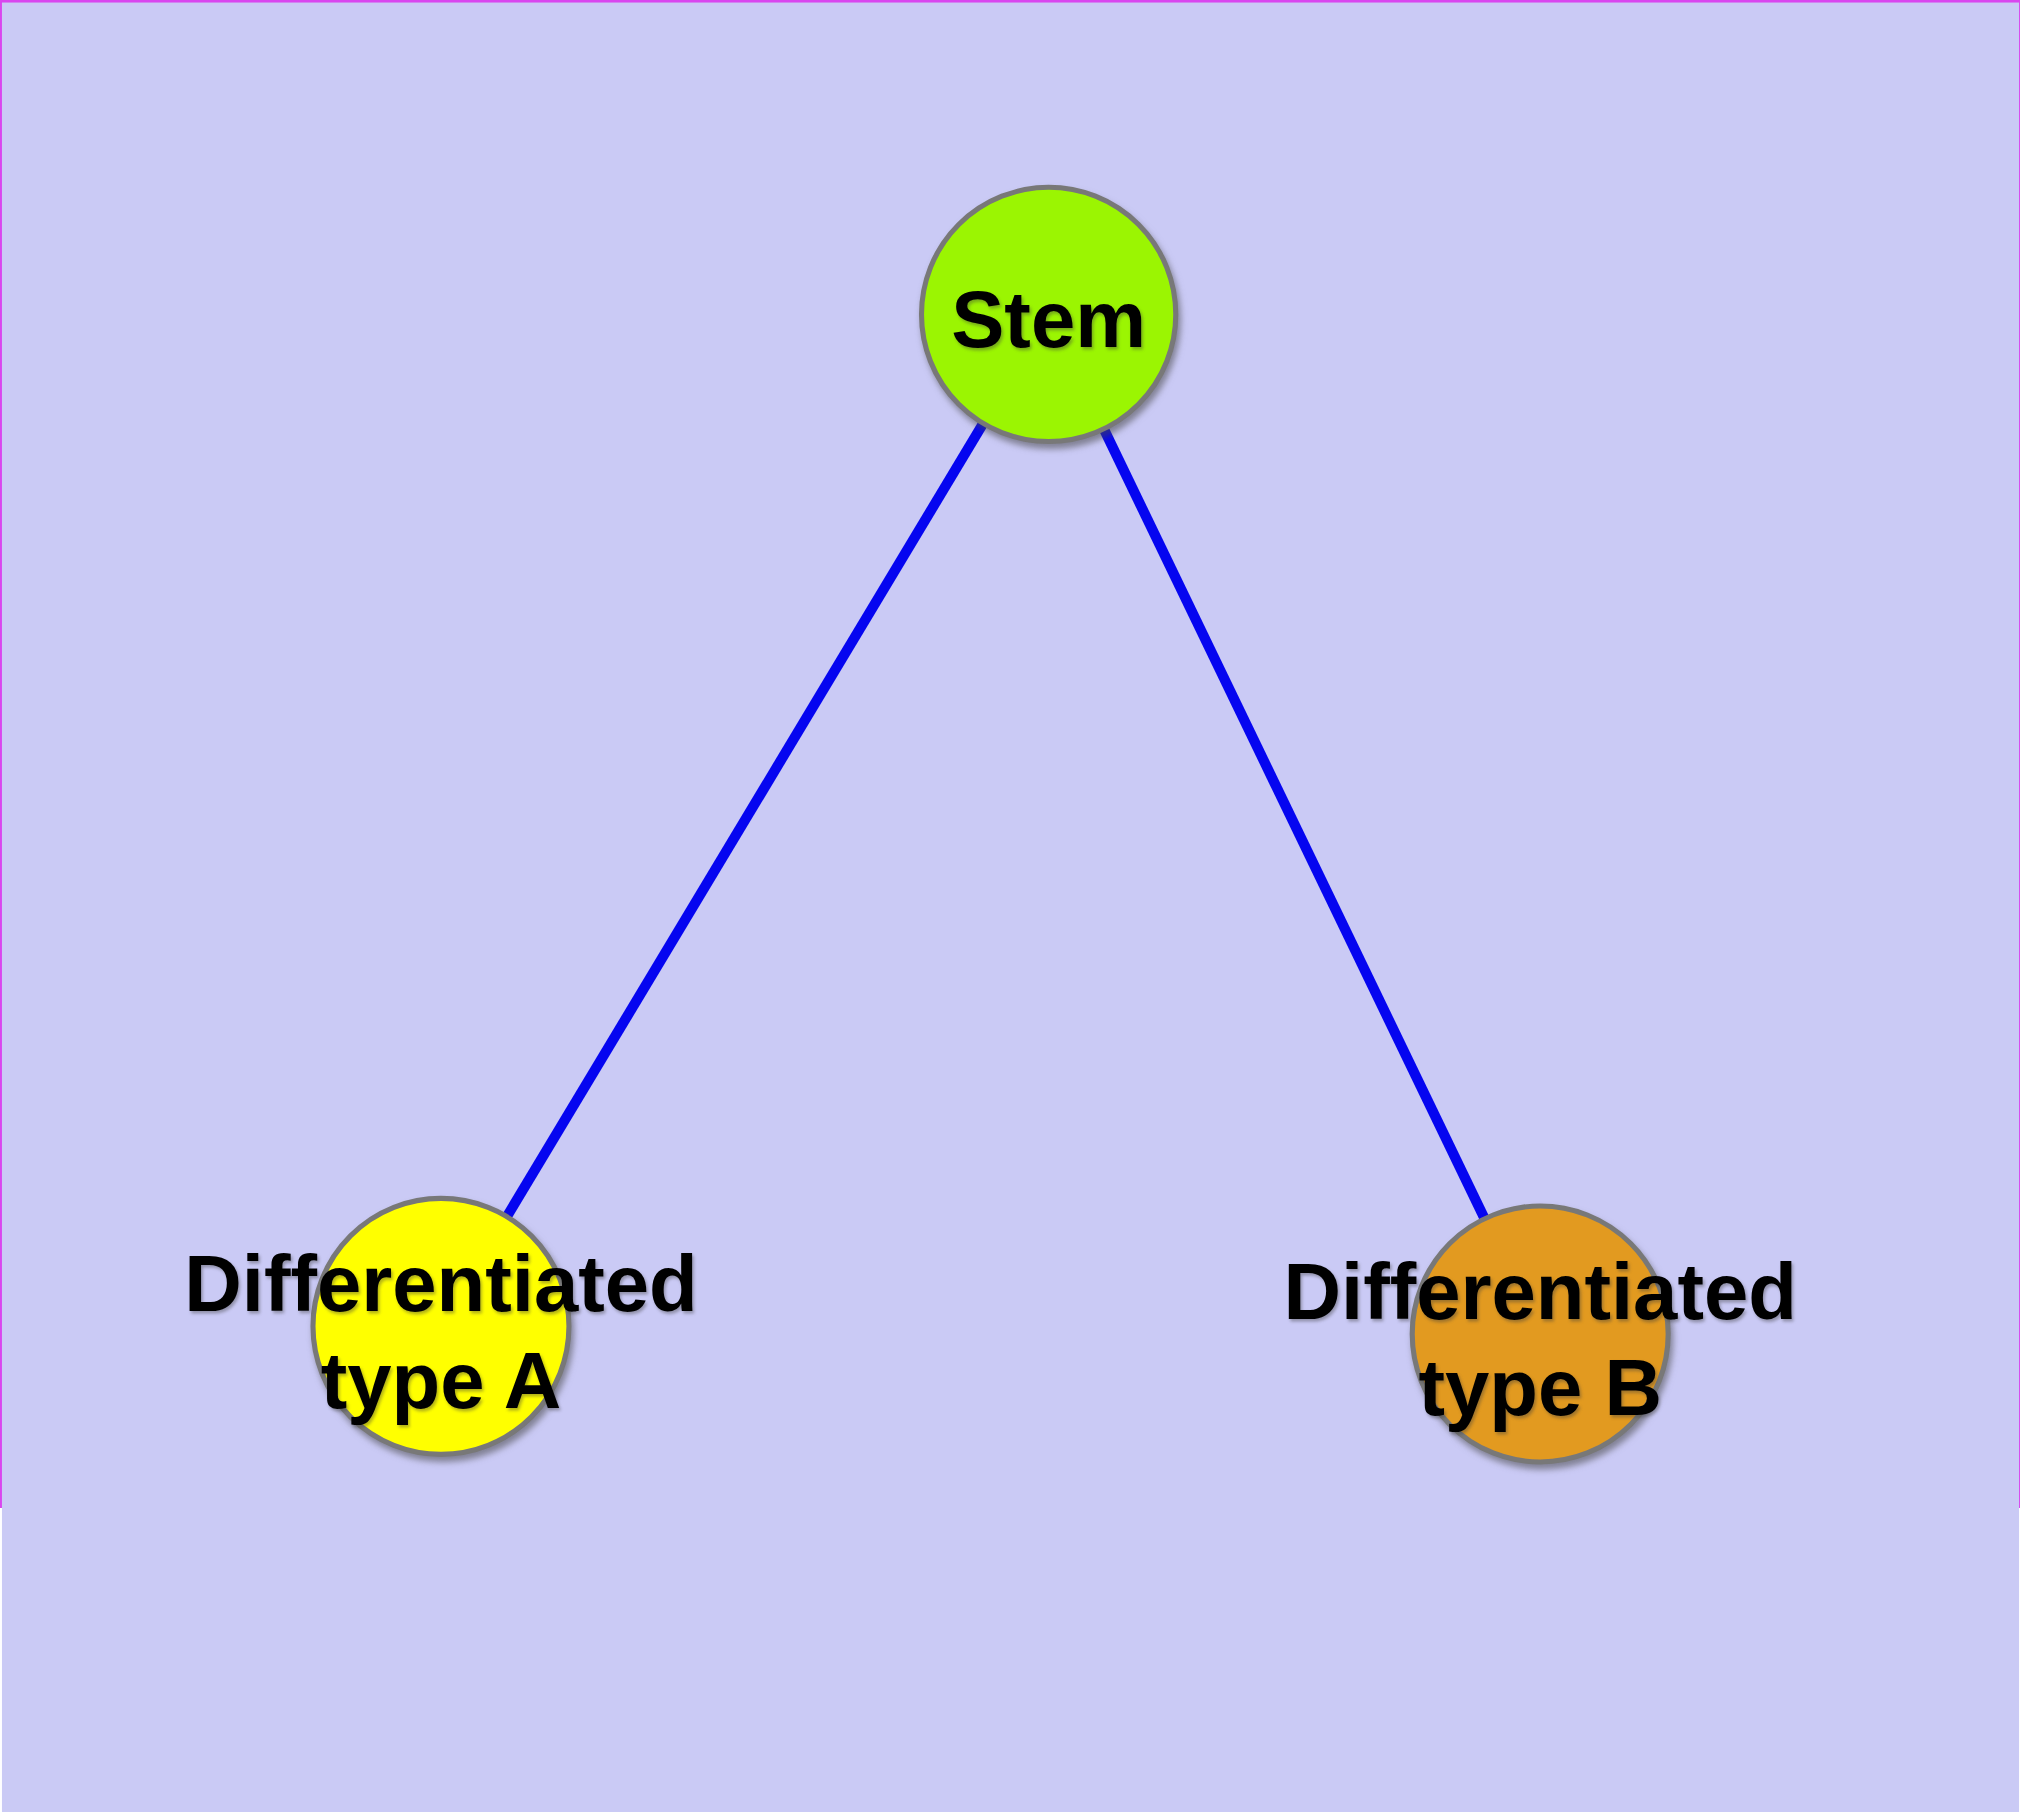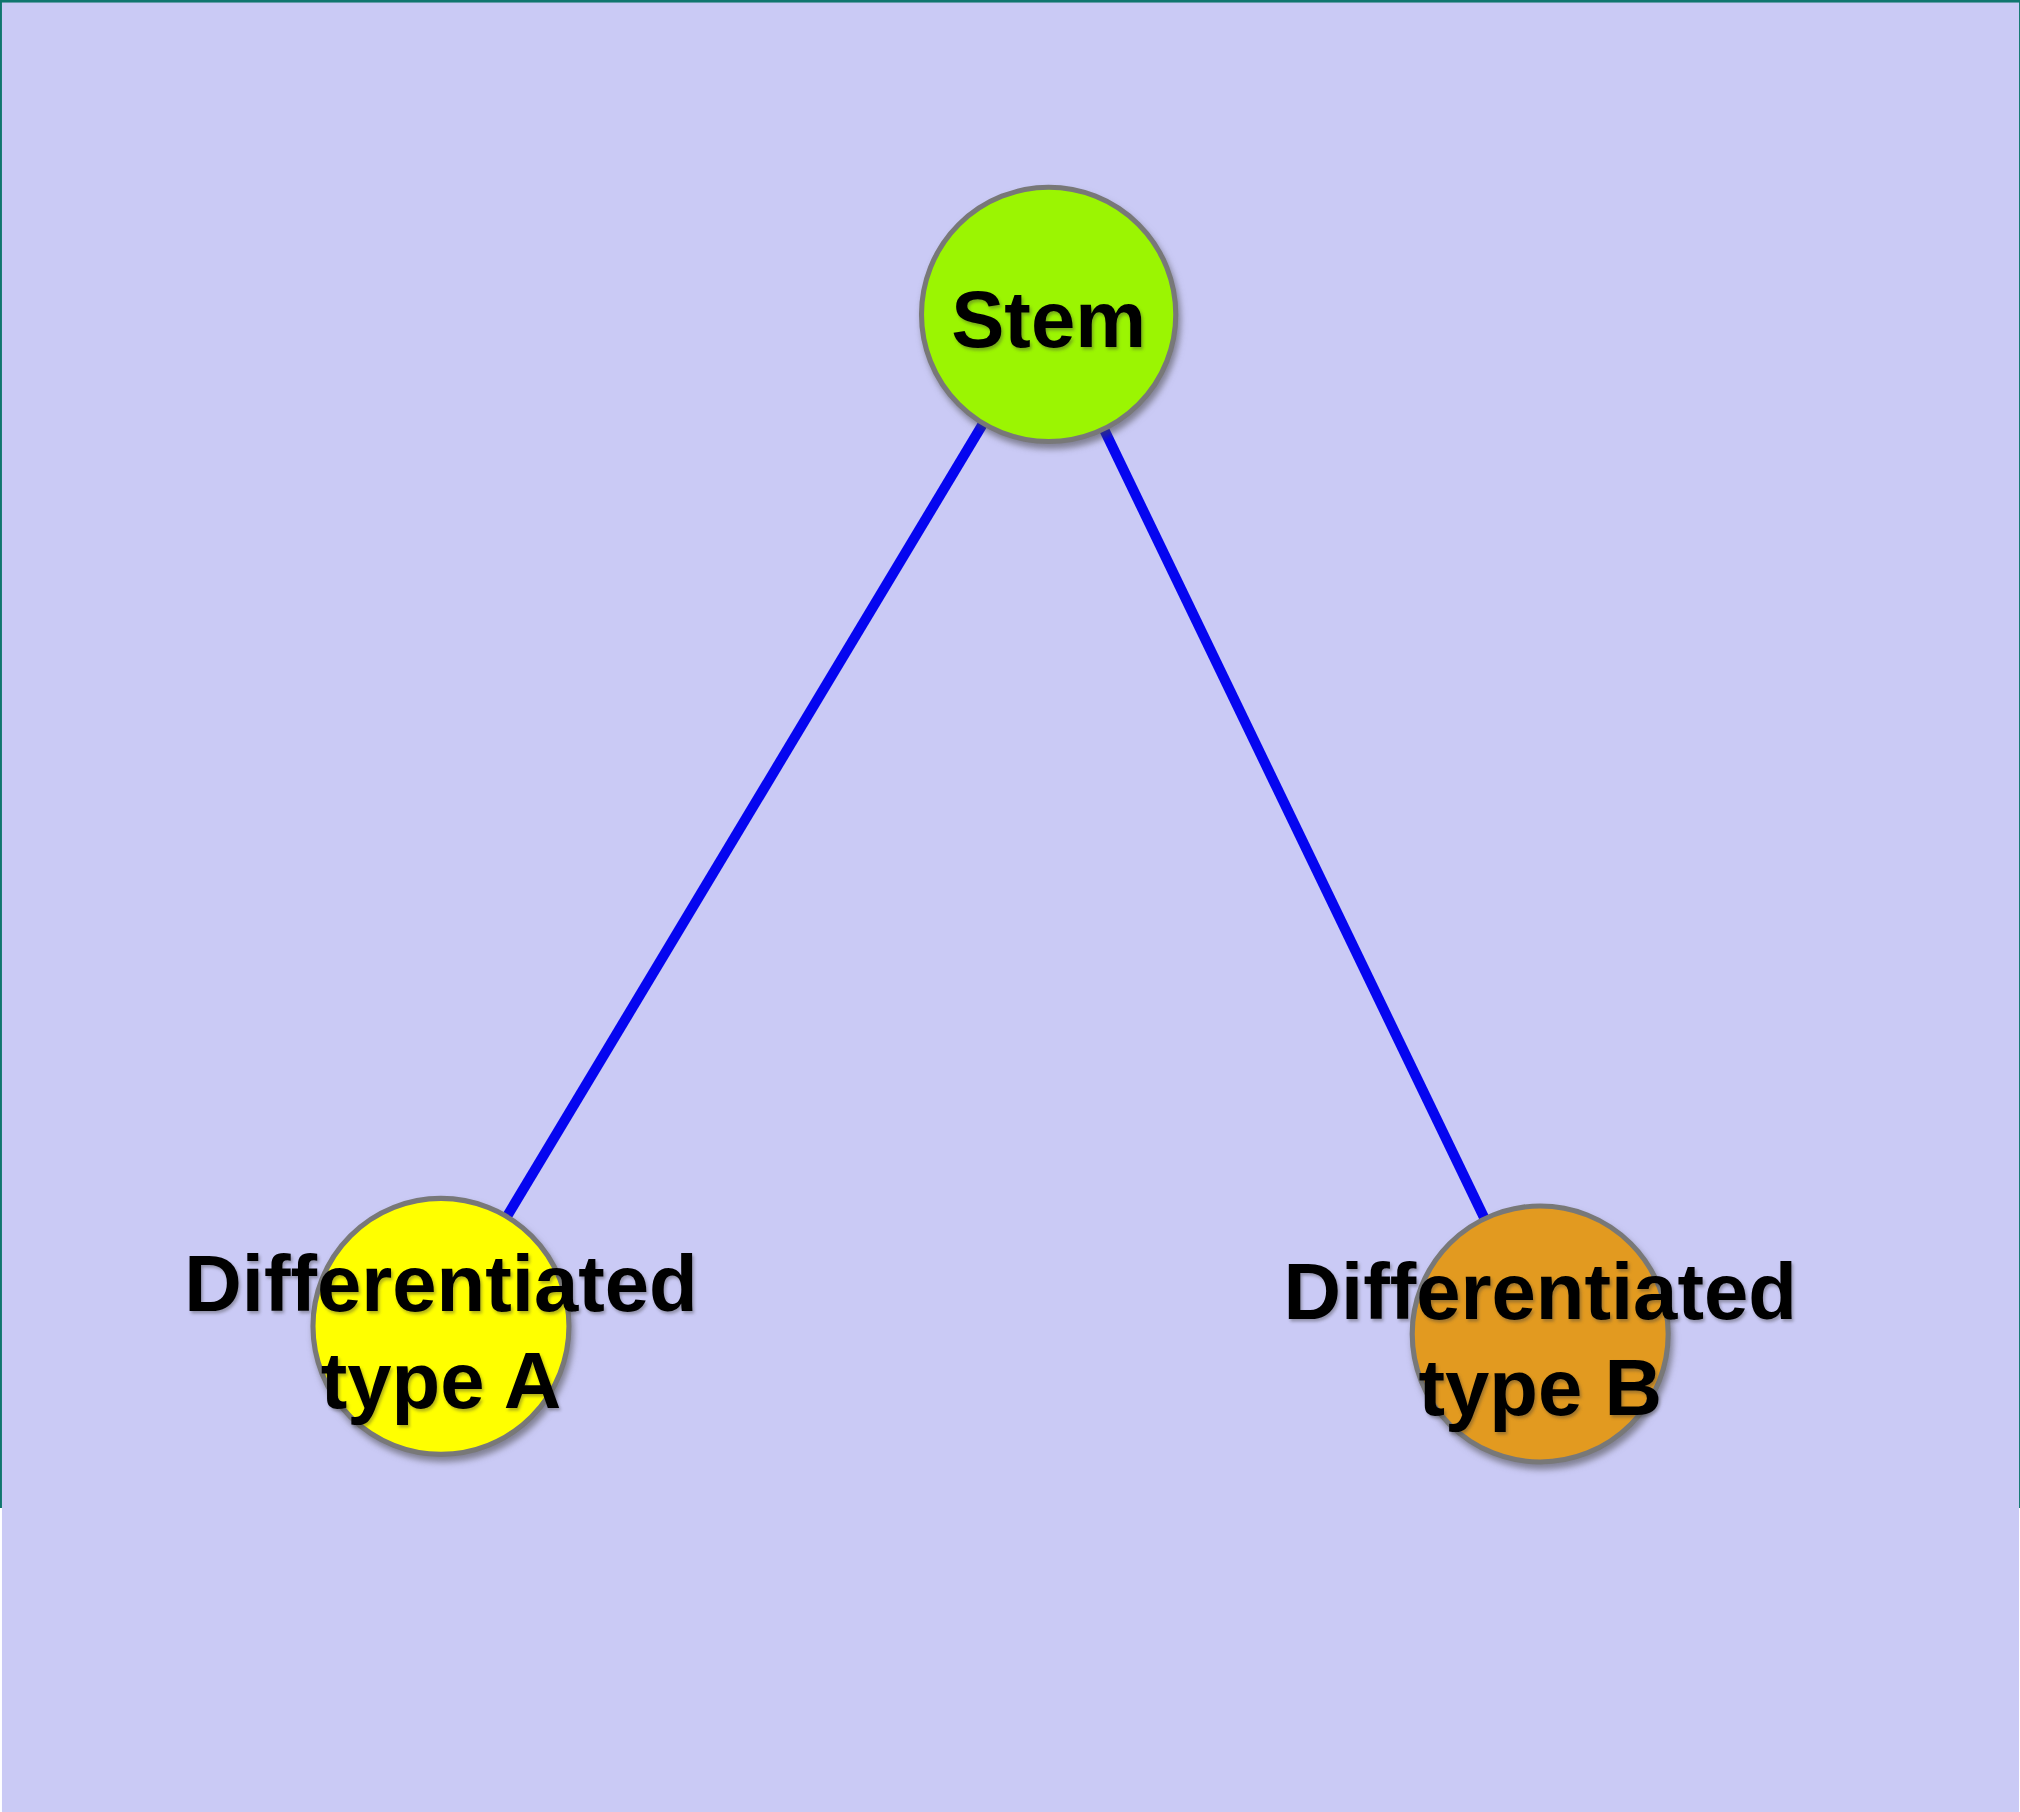--- a/index.html
+++ b/index.html
@@ -8,21 +8,21 @@
     background: #ffffff;
     width: 2021px;
     height: 1812px;
     overflow: hidden;
     font-family: "Liberation Sans", sans-serif;
   }
   .stage {
     position: relative;
     width: 2021px;
     height: 1508px;
-    background: #0f766e;
+    background: #d946ef;
   }
   svg.graph {
     display: block;
     width: 2021px;
     height: 1812px;
   }
   .graph-edge {
     fill: none;
     stroke-linecap: butt;
   }

